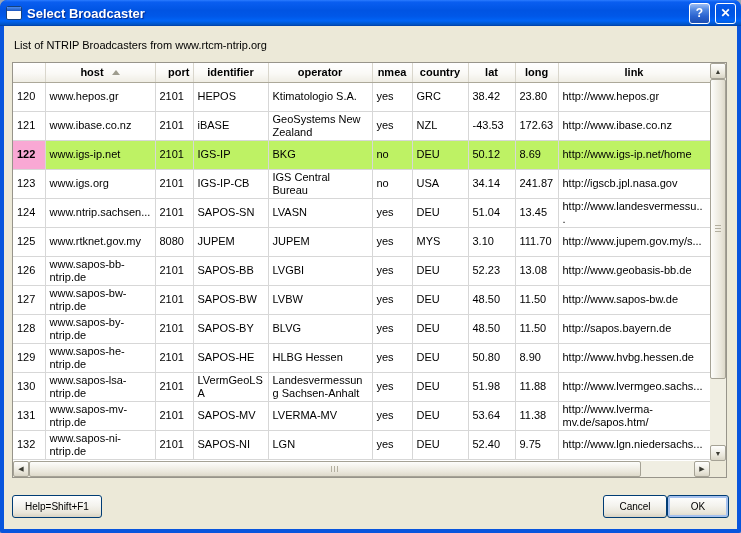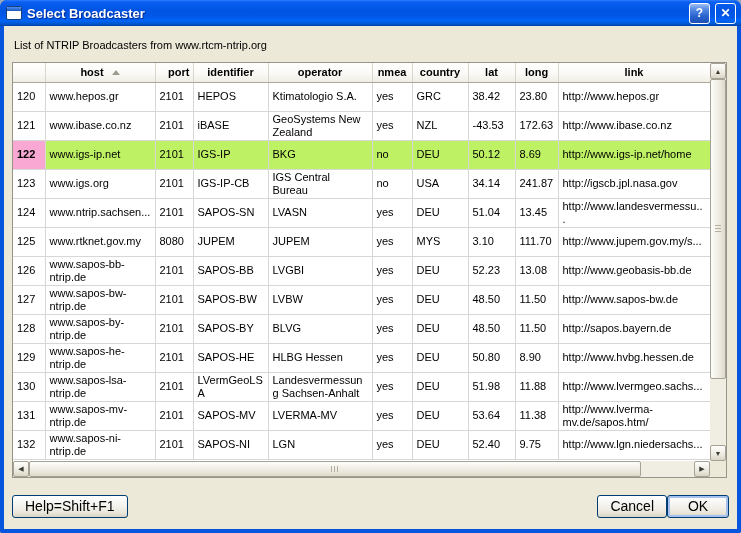--- a/index.html
+++ b/index.html
@@ -80,21 +80,21 @@
     background:linear-gradient(180deg,#fdfdfb,#eae7db 70%,#ddd9ca);
     border:1px solid #a5a295;border-radius:2px;cursor:pointer;
   }
   .hthumb::after{
     content:"";position:absolute;top:4px;bottom:4px;left:50%;width:9px;margin-left:-4px;
     background:repeating-linear-gradient(90deg,#b3af9f 0 1px,transparent 1px 3px);
   }
   
   .button-bar{position:absolute;left:8px;right:8px;top:468px;height:24px;display:flex;align-items:center;}
   .btn{
-    height:23px;padding:0 12px;font-size:14px;font-family:"Liberation Sans",sans-serif;color:#000;
+    height:23px;padding:0 12px;font-size:10px;font-family:"Liberation Sans",sans-serif;color:#000;
     border:1px solid #003c74;border-radius:3px;cursor:pointer;
     background:linear-gradient(180deg,#ffffff 0%,#f4f3ee 45%,#e9e6da 80%,#d8d2c2 100%);
   }
   .btn-ok{min-width:62px;box-shadow:inset 0 0 0 2px #a5c1ee;}
   .btn-cancel{min-width:64px;}
   .spacer{flex:1;}
 </style>
 </head>
 <body>
 

